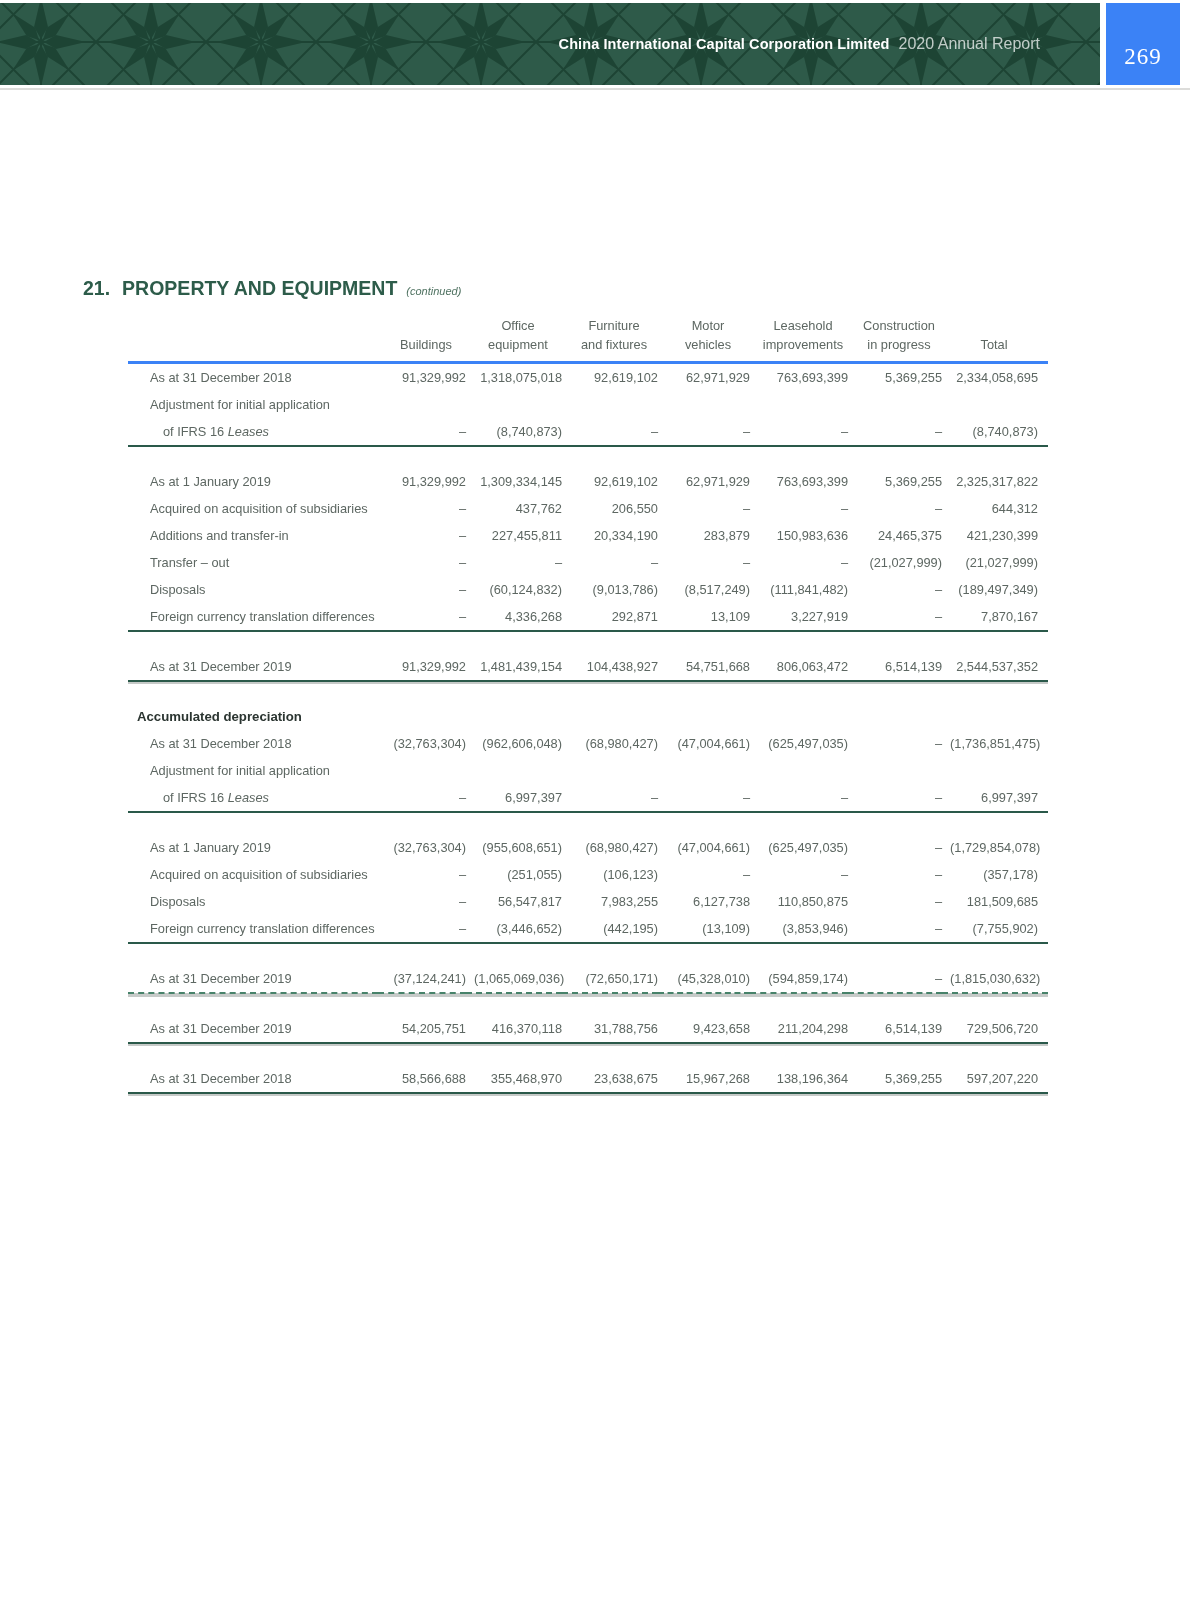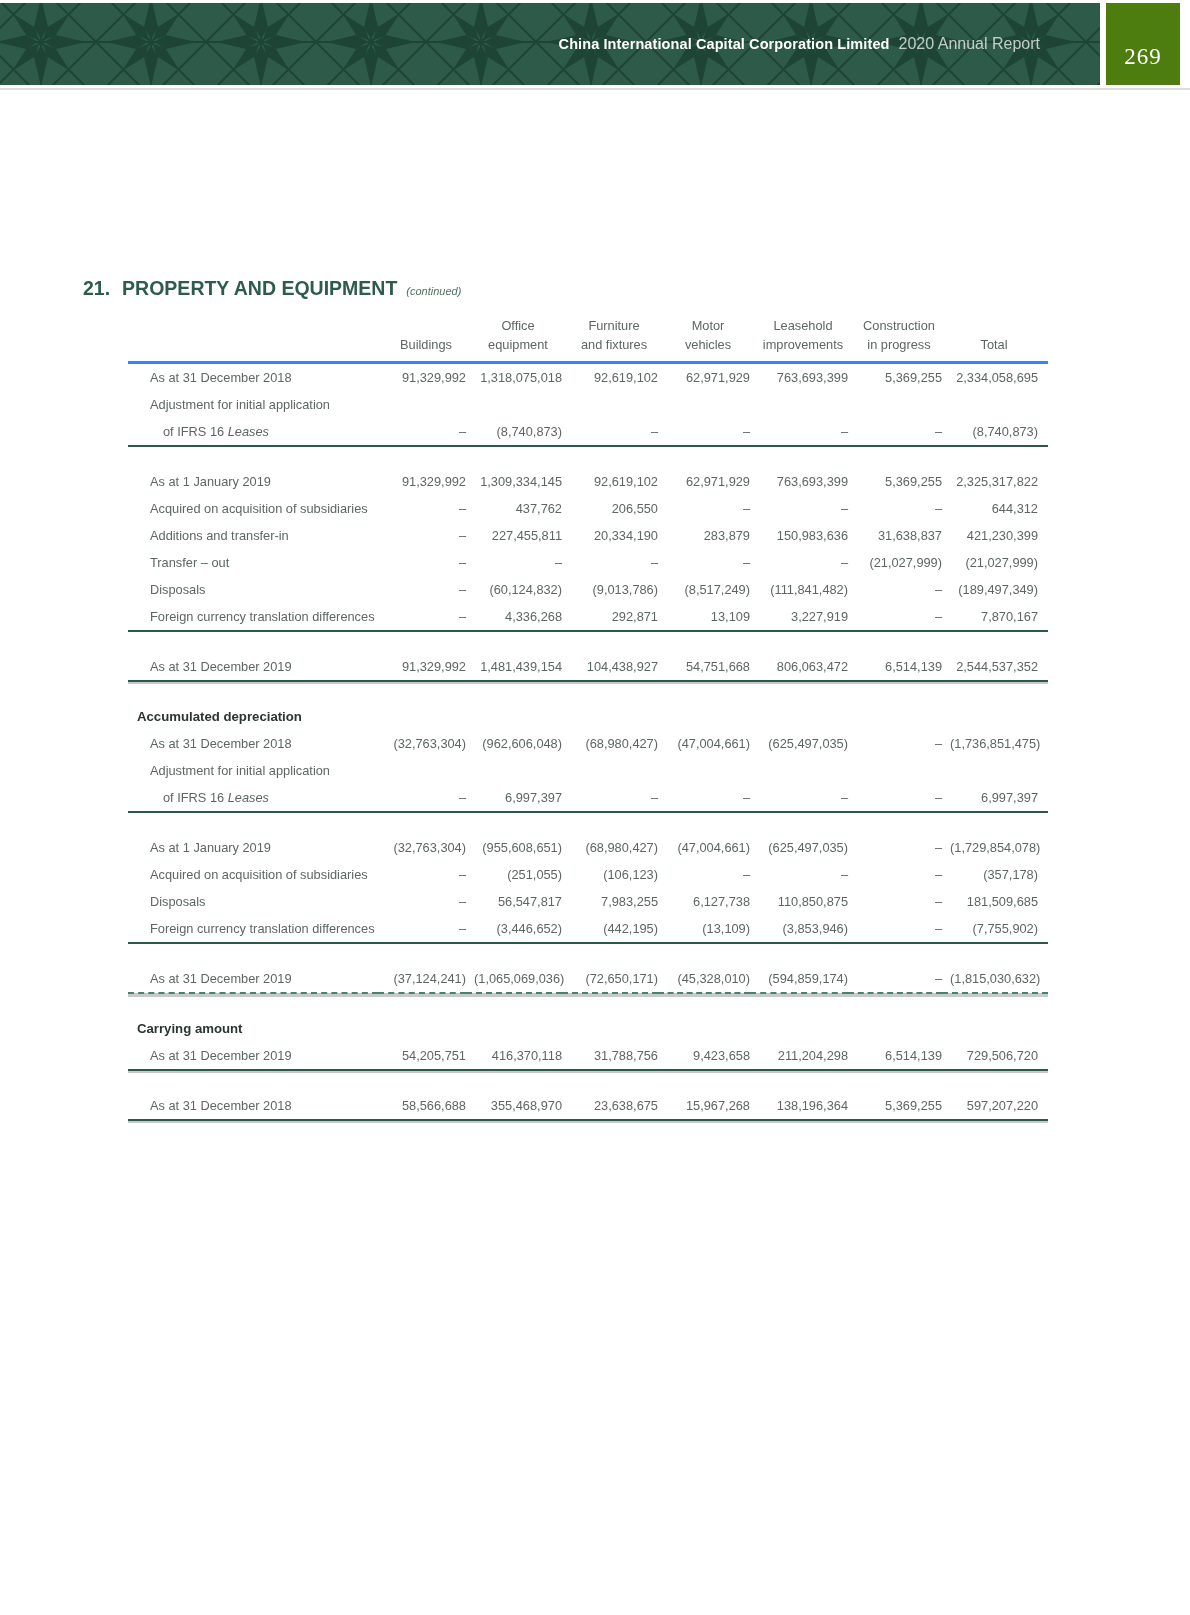--- a/index.html
+++ b/index.html
@@ -12,21 +12,21 @@
   .banner{position:absolute;top:3px;left:0;width:1100px;height:100px;overflow:hidden;}
   .banner svg{display:block;}
   .banner-text{
     position:absolute;top:0;left:0;width:1100px;height:82px;
     display:flex;align-items:center;justify-content:flex-end;
     padding-right:60px;box-sizing:border-box;pointer-events:none;
   }
   .banner-company{color:#ffffff;font-weight:bold;font-size:14.5px;letter-spacing:.1px;}
   .banner-report{color:rgba(255,255,255,0.72);font-size:16px;margin-left:9px;font-weight:normal;}
   .page-box{
-    position:absolute;top:3px;left:1106px;width:74px;height:82px;background:#4d7c0f;
+    position:absolute;top:3px;left:1106px;width:74px;height:82px;background:#3b82f6;
     display:flex;align-items:center;justify-content:center;box-sizing:border-box;padding-top:26px;
   }
   .page-num{color:#ffffff;font-family:"Liberation Serif", serif;font-size:23px;letter-spacing:1px;}
   .top-rule{position:absolute;top:88px;left:0;width:1190px;height:2px;background:#dcdcda;}
 
   
   .heading{position:absolute;top:277px;left:83px;white-space:nowrap;}
   .heading .num,.heading .ttl{color:#2d5c4a;font-weight:bold;font-size:19.5px;}
   .heading .num{margin-right:12px;}
   .heading .cont{color:#4f7261;font-style:italic;font-size:11px;margin-left:9px;font-weight:normal;}
@@ -204,21 +204,21 @@
           <td class="num">–</td>
           <td class="num">644,312</td>
         </tr>
         <tr class="data">
           <td class="lbl">Additions and transfer-in</td>
           <td class="num">–</td>
           <td class="num">227,455,811</td>
           <td class="num">20,334,190</td>
           <td class="num">283,879</td>
           <td class="num">150,983,636</td>
-          <td class="num">31,638,837</td>
+          <td class="num">24,465,375</td>
           <td class="num">421,230,399</td>
         </tr>
         <tr class="data">
           <td class="lbl">Transfer – out</td>
           <td class="num">–</td>
           <td class="num">–</td>
           <td class="num">–</td>
           <td class="num">–</td>
           <td class="num">–</td>
           <td class="num">(21,027,999)</td>
@@ -352,30 +352,20 @@
           <td class="num">(1,065,069,036)</td>
           <td class="num">(72,650,171)</td>
           <td class="num">(45,328,010)</td>
           <td class="num">(594,859,174)</td>
           <td class="num">–</td>
           <td class="num">(1,815,030,632)</td>
         </tr>
         <tr class="gap">
           <td colspan="8"></td>
         </tr>
-        <tr class="section">
-          <td class="lbl">Carrying amount</td>
-          <td class="num"></td>
-          <td class="num"></td>
-          <td class="num"></td>
-          <td class="num"></td>
-          <td class="num"></td>
-          <td class="num"></td>
-          <td class="num"></td>
-        </tr>
         <tr class="data rule-double">
           <td class="lbl">As at 31 December 2019</td>
           <td class="num">54,205,751</td>
           <td class="num">416,370,118</td>
           <td class="num">31,788,756</td>
           <td class="num">9,423,658</td>
           <td class="num">211,204,298</td>
           <td class="num">6,514,139</td>
           <td class="num">729,506,720</td>
         </tr>

